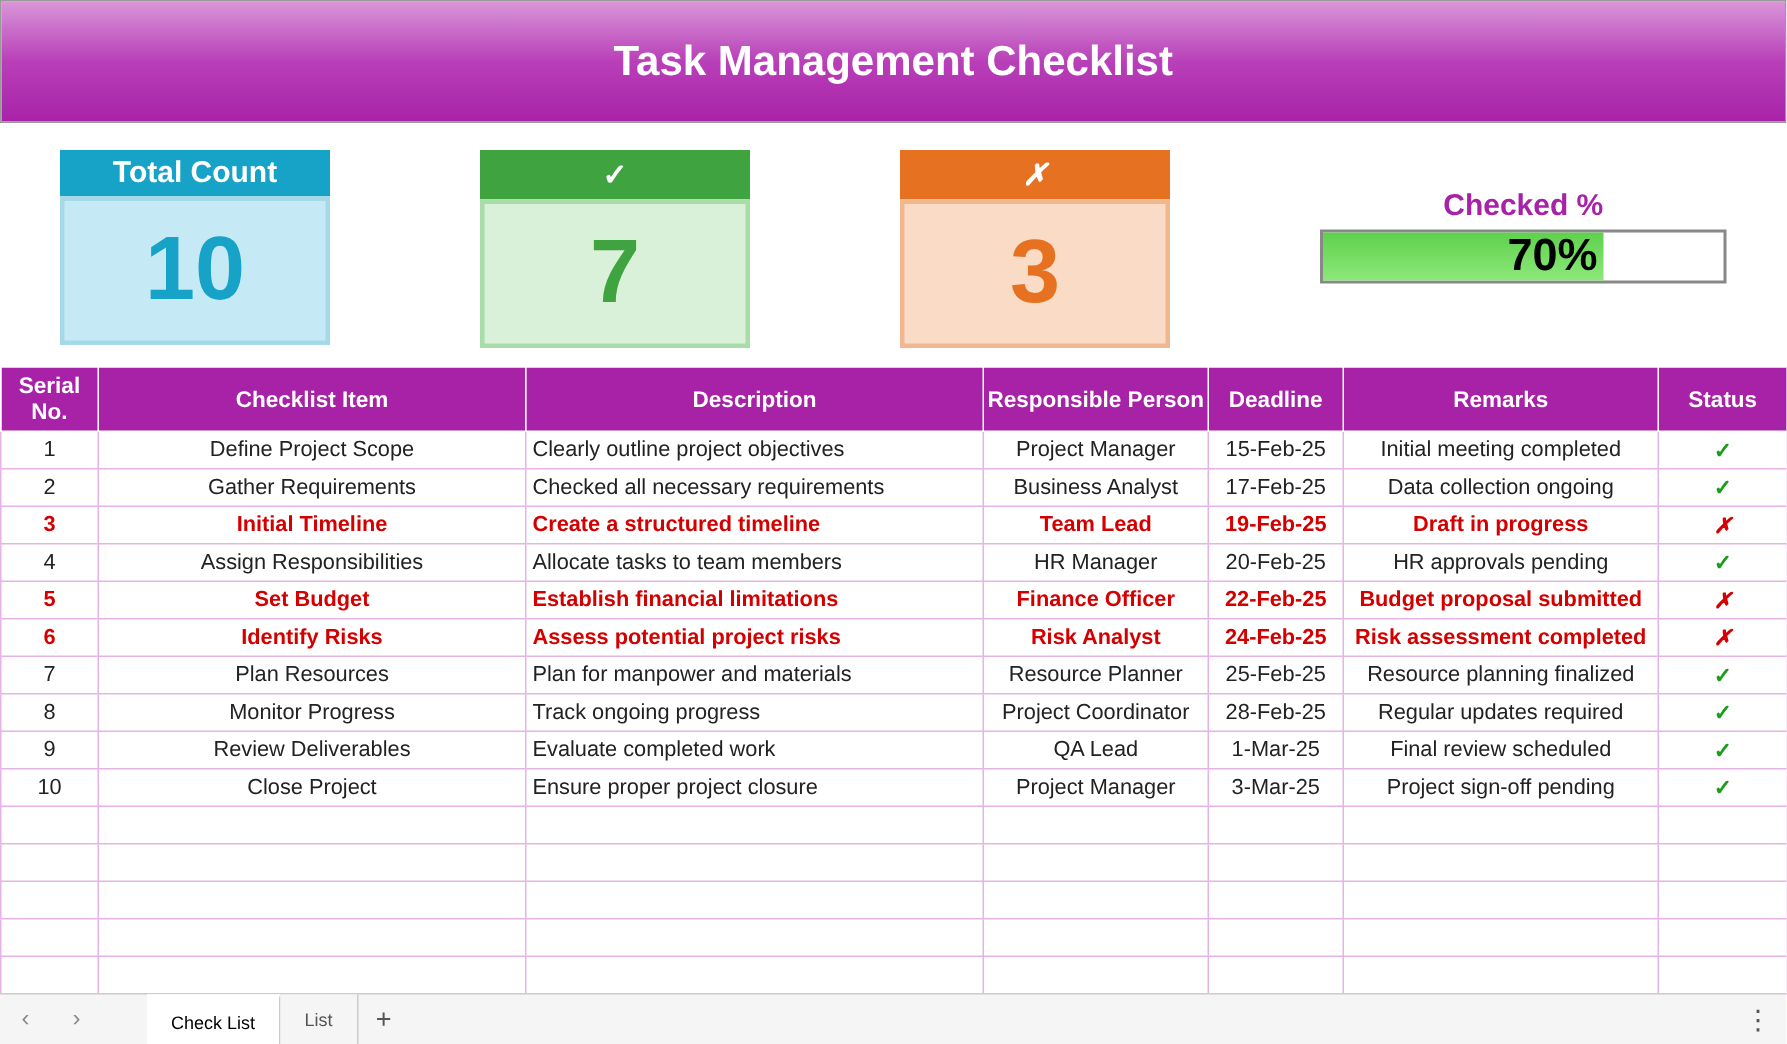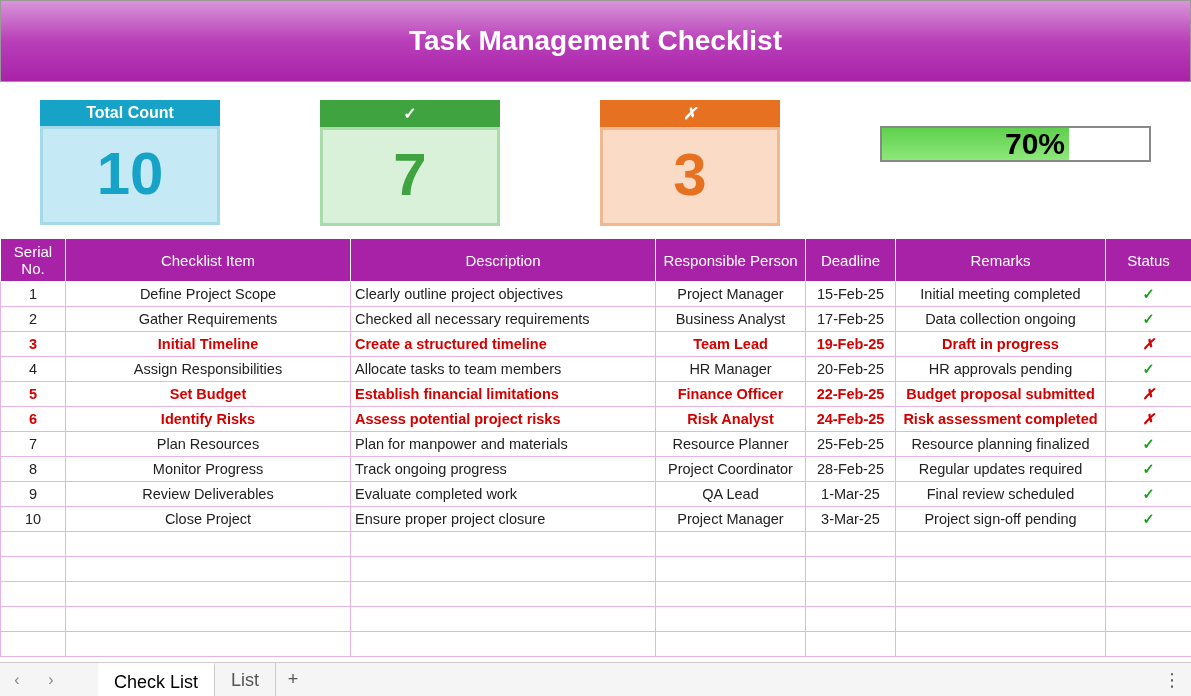--- a/index.html
+++ b/index.html
@@ -16,58 +16,58 @@
 }
 
 .cards-row {
   display: flex;
   align-items: flex-start;
   padding: 18px 40px 12px 40px;
   gap: 100px;
 }
 
 .card { text-align: center; }
-.card-header { color: #fff; font-size: 16px; font-weight: bold; padding: 4px 0; }
+.card-header { color: #fff; font-size: 20px; font-weight: bold; padding: 4px 0; }
 .card-body { font-size: 60px; font-weight: 800; font-family: "Arial Narrow", Arial, sans-serif; font-stretch: condensed; padding: 10px 0 14px 0; border-top: none; }
 
 .card-total .card-header { background: #17a2c8; width: 180px; }
 .card-total .card-body { background: #c5eaf5; border: 3px solid #a6d9e8; color: #17a2c8; width: 180px; }
 
 .card-checked .card-header { background: #3fa33f; width: 180px; font-family: Arial; }
 .card-checked .card-body { background: #d9f0d9; border: 3px solid #a8dca8; color: #3fa33f; width: 180px; }
 
 .card-unchecked .card-header { background: #e67120; width: 180px; font-style: italic; font-family: Georgia, serif;}
 .card-unchecked .card-body { background: #fadbc5; border: 3px solid #f0b890; color: #e67120; width: 180px; }
 
 .pct-wrap { margin-left: auto; margin-top: 26px; width: 275px; }
 .pct-label { color: #a822a8; font-size: 20px; font-weight: bold; text-align: center; margin-bottom: 4px; }
 .pct-bar { border: 2px solid #888; height: 36px; position: relative; background: #fff; }
 .pct-fill { position: absolute; left: 0; top: 0; bottom: 0; background: linear-gradient(to bottom,#5fd04d,#8de87a); }
 .pct-text { position: absolute; right: 84px; top: 50%; transform: translateY(-50%); font-size: 30px; font-weight: bold; color: #000; }
 
 .table-wrap { width: 100%; }
 table { border-collapse: collapse; width: 100%; table-layout: fixed; }
-th { background: #a822a8; color: #fff; font-weight: normal; font-size: 15px; padding: 4px 2px; border: 1px solid #fff; text-align: center; }
+th { background: #a822a8; color: #fff; font-weight: bold; font-size: 15px; padding: 4px 2px; border: 1px solid #fff; text-align: center; }
 td { border: 1px solid #e5b3e5; font-size: 14.5px; padding: 3px 4px; height: 25px; color: #222; }
 td.c { text-align: center; }
 tr.flag td { color: #d40000; font-weight: bold; }
 .status-check { color: #1a9e1a; font-weight: bold; text-align:center; }
 .status-cross { color: #d40000; font-weight: bold; font-style: italic; text-align:center; }
 
 .col-sn { width: 65px; }
 .col-item { width: 285px; }
 .col-desc { width: 305px; }
 .col-resp { width: 150px; }
 .col-dead { width: 90px; }
 .col-rem { width: 210px; }
 .col-stat { width: 86px; }
 
 .bottom-bar { position: absolute; bottom: 0; left: 0; right: 0; height: 34px; background: #f5f5f5; border-top: 1px solid #ccc; display: flex; align-items: center; }
 .nav-arrow { width: 34px; text-align: center; color: #888; font-size: 16px; cursor: pointer; }
-.sheet-tab { padding: 0 16px; height: 34px; line-height: 34px; font-size: 18px; border-right: 1px solid #ccc; cursor: pointer; background:#fff; }
+.sheet-tab { padding: 0 16px; height: 34px; line-height: 34px; font-size: 12px; border-right: 1px solid #ccc; cursor: pointer; background:#fff; }
 .sheet-tab.active { background: #fff; border-top: 2px solid #fff; font-weight: 500; color:#000; }
 .sheet-tab.inactive { color: #555; background:#f5f5f5;}
 .add-sheet { width: 34px; text-align: center; font-size: 18px; color: #555; cursor: pointer; }
 .dots { margin-left: auto; margin-right: 10px; font-size: 18px; color: #555; cursor: pointer; }
 </style>
 </head>
 <body>
 
 <div class="title-bar">Task Management Checklist</div>
 
@@ -78,20 +78,21 @@
   </div>
   <div class="card card-checked">
     <div class="card-header">✓</div>
     <div class="card-body">7</div>
   </div>
   <div class="card card-unchecked">
     <div class="card-header">✗</div>
     <div class="card-body">3</div>
   </div>
   <div class="pct-wrap">
+    <div class="pct-label">Checked %</div>
     <div class="pct-bar">
       <div class="pct-fill" id="pct-fill" style="width: 70%;"></div>
       <div class="pct-text">70%</div>
     </div>
   </div>
 </div>
 
 <div class="table-wrap">
   <table>
     <colgroup>

